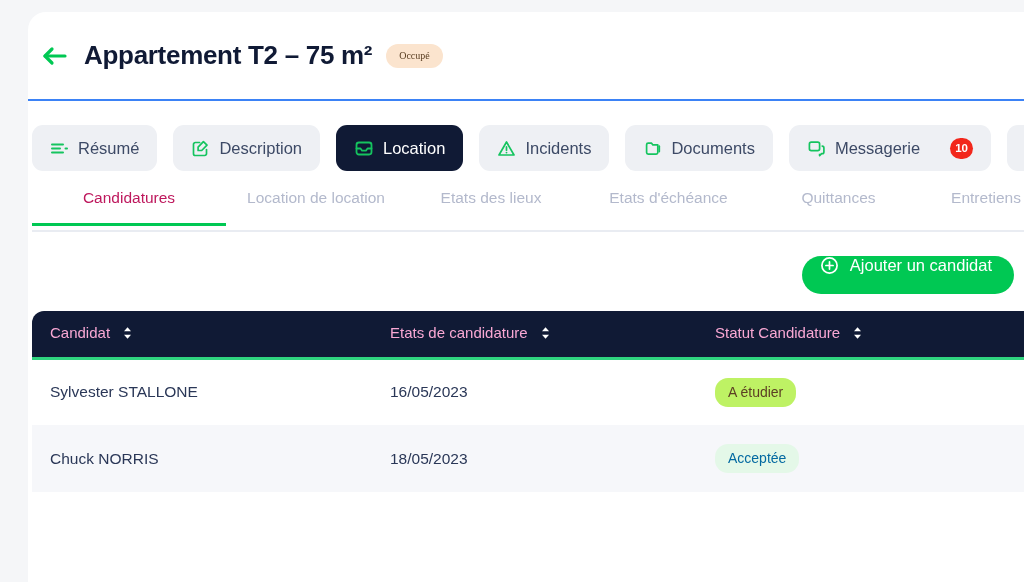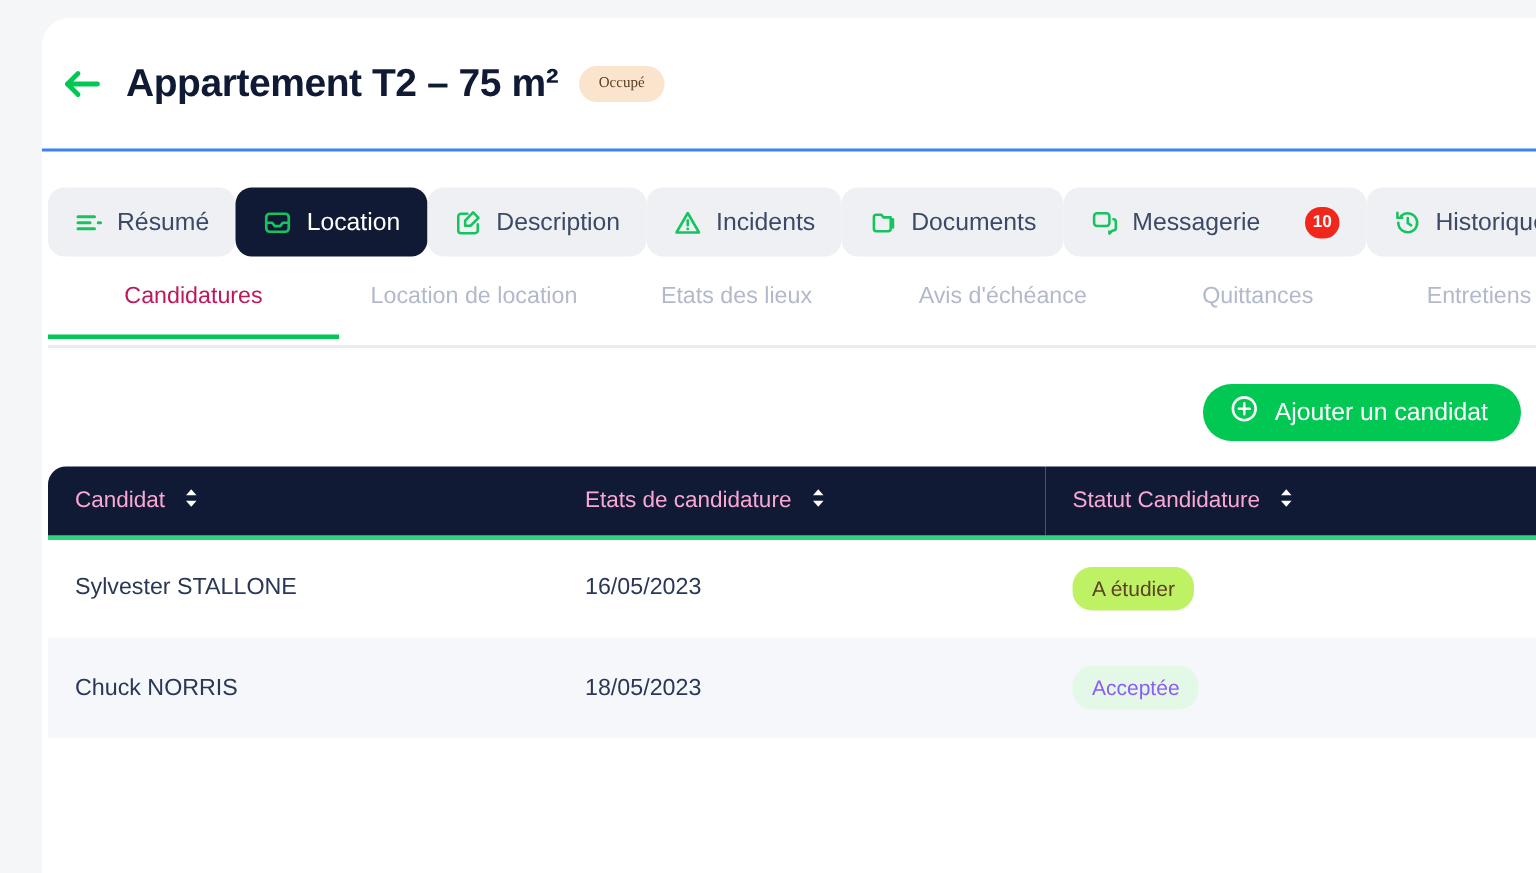--- a/index.html
+++ b/index.html
@@ -64,21 +64,21 @@
     padding: 6px 13px 7px;
     border-radius: 14px;
     white-space: nowrap;
     font-family: Liberation Serif, serif;
   }
 
   
   .tabbar {
     display: flex;
     align-items: center;
-    gap: 0;
+    gap: 16px;
     padding: 18px 0 0 4px;
     height: 76px;
     white-space: nowrap;
   }
 
   .tab {
     display: flex;
     align-items: center;
     gap: 9px;
     height: 46px;
@@ -148,21 +148,20 @@
 
   
   .toolbar {
     display: flex;
     justify-content: flex-end;
     padding: 24px 10px 0 0;
   }
 
   .btn-primary {
     display: flex;
-    align-items: center;
     gap: 11px;
     background: #00c853;
     color: #ffffff;
     font-size: 16.5px;
     height: 38px;
     padding: 0 22px 0 18px;
     border: none;
     border-radius: 19px;
     cursor: pointer;
     font-family: inherit;
@@ -234,38 +233,38 @@
     <div class="tab">
       <span class="ico">
         <svg width="19" height="19" viewBox="0 0 19 19">
           <path d="M2 5.5h11M2 9.5h8M2 13.5h11" stroke="#15c45f" stroke-width="2" stroke-linecap="round" fill="none"></path>
           <path d="M15.5 9.5h1.5" stroke="#15c45f" stroke-width="2" stroke-linecap="round" fill="none"></path>
         </svg>
       </span>
       <span>Résumé</span>
     </div>
 
+    <div class="tab">
+      <span class="ico">
+        <svg width="19" height="19" viewBox="0 0 19 19">
+          <path d="M15.5 10.5v4.2a1.8 1.8 0 0 1-1.8 1.8H4.3a1.8 1.8 0 0 1-1.8-1.8V5.3a1.8 1.8 0 0 1 1.8-1.8h4.3" stroke="#15c45f" stroke-width="1.7" fill="none" stroke-linecap="round"></path>
+          <path d="M12.4 2.6l3.6 3.6-5.3 5.3H7.1V8.1z" stroke="#15c45f" stroke-width="1.7" fill="none" stroke-linejoin="round"></path>
+        </svg>
+      </span>
+      <span>Description</span>
+    </div>
+
     <div class="tab active">
       <span class="ico">
         <svg width="20" height="19" viewBox="0 0 20 19">
           <rect x="2.5" y="3.5" width="15" height="12" rx="2.4" stroke="#15c45f" stroke-width="1.8" fill="none"></rect>
           <path d="M2.5 9.5h4l1.6 2.2h3.8l1.6-2.2h4" stroke="#15c45f" stroke-width="1.8" fill="none" stroke-linejoin="round" stroke-linecap="round"></path>
         </svg>
       </span>
       <span>Location</span>
-    </div>
-
-    <div class="tab">
-      <span class="ico">
-        <svg width="19" height="19" viewBox="0 0 19 19">
-          <path d="M15.5 10.5v4.2a1.8 1.8 0 0 1-1.8 1.8H4.3a1.8 1.8 0 0 1-1.8-1.8V5.3a1.8 1.8 0 0 1 1.8-1.8h4.3" stroke="#15c45f" stroke-width="1.7" fill="none" stroke-linecap="round"></path>
-          <path d="M12.4 2.6l3.6 3.6-5.3 5.3H7.1V8.1z" stroke="#15c45f" stroke-width="1.7" fill="none" stroke-linejoin="round"></path>
-        </svg>
-      </span>
-      <span>Description</span>
     </div>
 
     <div class="tab">
       <span class="ico">
         <svg width="19" height="19" viewBox="0 0 19 19">
           <path d="M9.5 3 L17 16 H2z" stroke="#15c45f" stroke-width="1.7" fill="none" stroke-linejoin="round"></path>
           <path d="M9.5 7.8v3.4" stroke="#15c45f" stroke-width="1.7" stroke-linecap="round"></path>
           <circle cx="9.5" cy="13.6" r="0.95" fill="#15c45f"></circle>
         </svg>
       </span>
@@ -303,21 +302,21 @@
       </span>
       <span>Historique</span>
     </div>
 
   </div>
 
   <div class="subtabs">
     <div class="subtab active" style="width:194px">Candidatures</div>
     <div class="subtab" style="width:180px">Location de location</div>
     <div class="subtab" style="width:170px">Etats des lieux</div>
-    <div class="subtab" style="width:185px">Avis d'échéance</div>
+    <div class="subtab" style="width:185px">Etats d'échéance</div>
     <div class="subtab" style="width:155px">Quittances</div>
     <div class="subtab" style="width:140px">Entretiens</div>
     <div class="subtabs-rule"></div>
   </div>
 
   <div class="toolbar">
     <button class="btn-primary">
       <span class="ico">
         <svg width="19" height="19" viewBox="0 0 19 19">
           <circle cx="9.5" cy="9.5" r="7.6" stroke="#ffffff" stroke-width="1.7" fill="none"></circle>
@@ -366,20 +365,20 @@
           <td>Sylvester STALLONE</td>
           <td>16/05/2023</td>
           <td>
             <span class="cell-badge" id="badge0" style="background: #bef264; color: rgb(92, 64, 36);">A étudier</span>
           </td>
         </tr>
         <tr class="alt">
           <td>Chuck NORRIS</td>
           <td>18/05/2023</td>
           <td>
-            <span class="cell-badge" id="badge1" style="background: rgb(228, 248, 232); color: #8b5cf6;">Acceptée</span>
+            <span class="cell-badge" id="badge1" style="background: rgb(228, 248, 232); color: #0369a1;">Acceptée</span>
           </td>
         </tr>
       </tbody>
     </table>
   </div>
 
 </div>
 
 </body></html>

